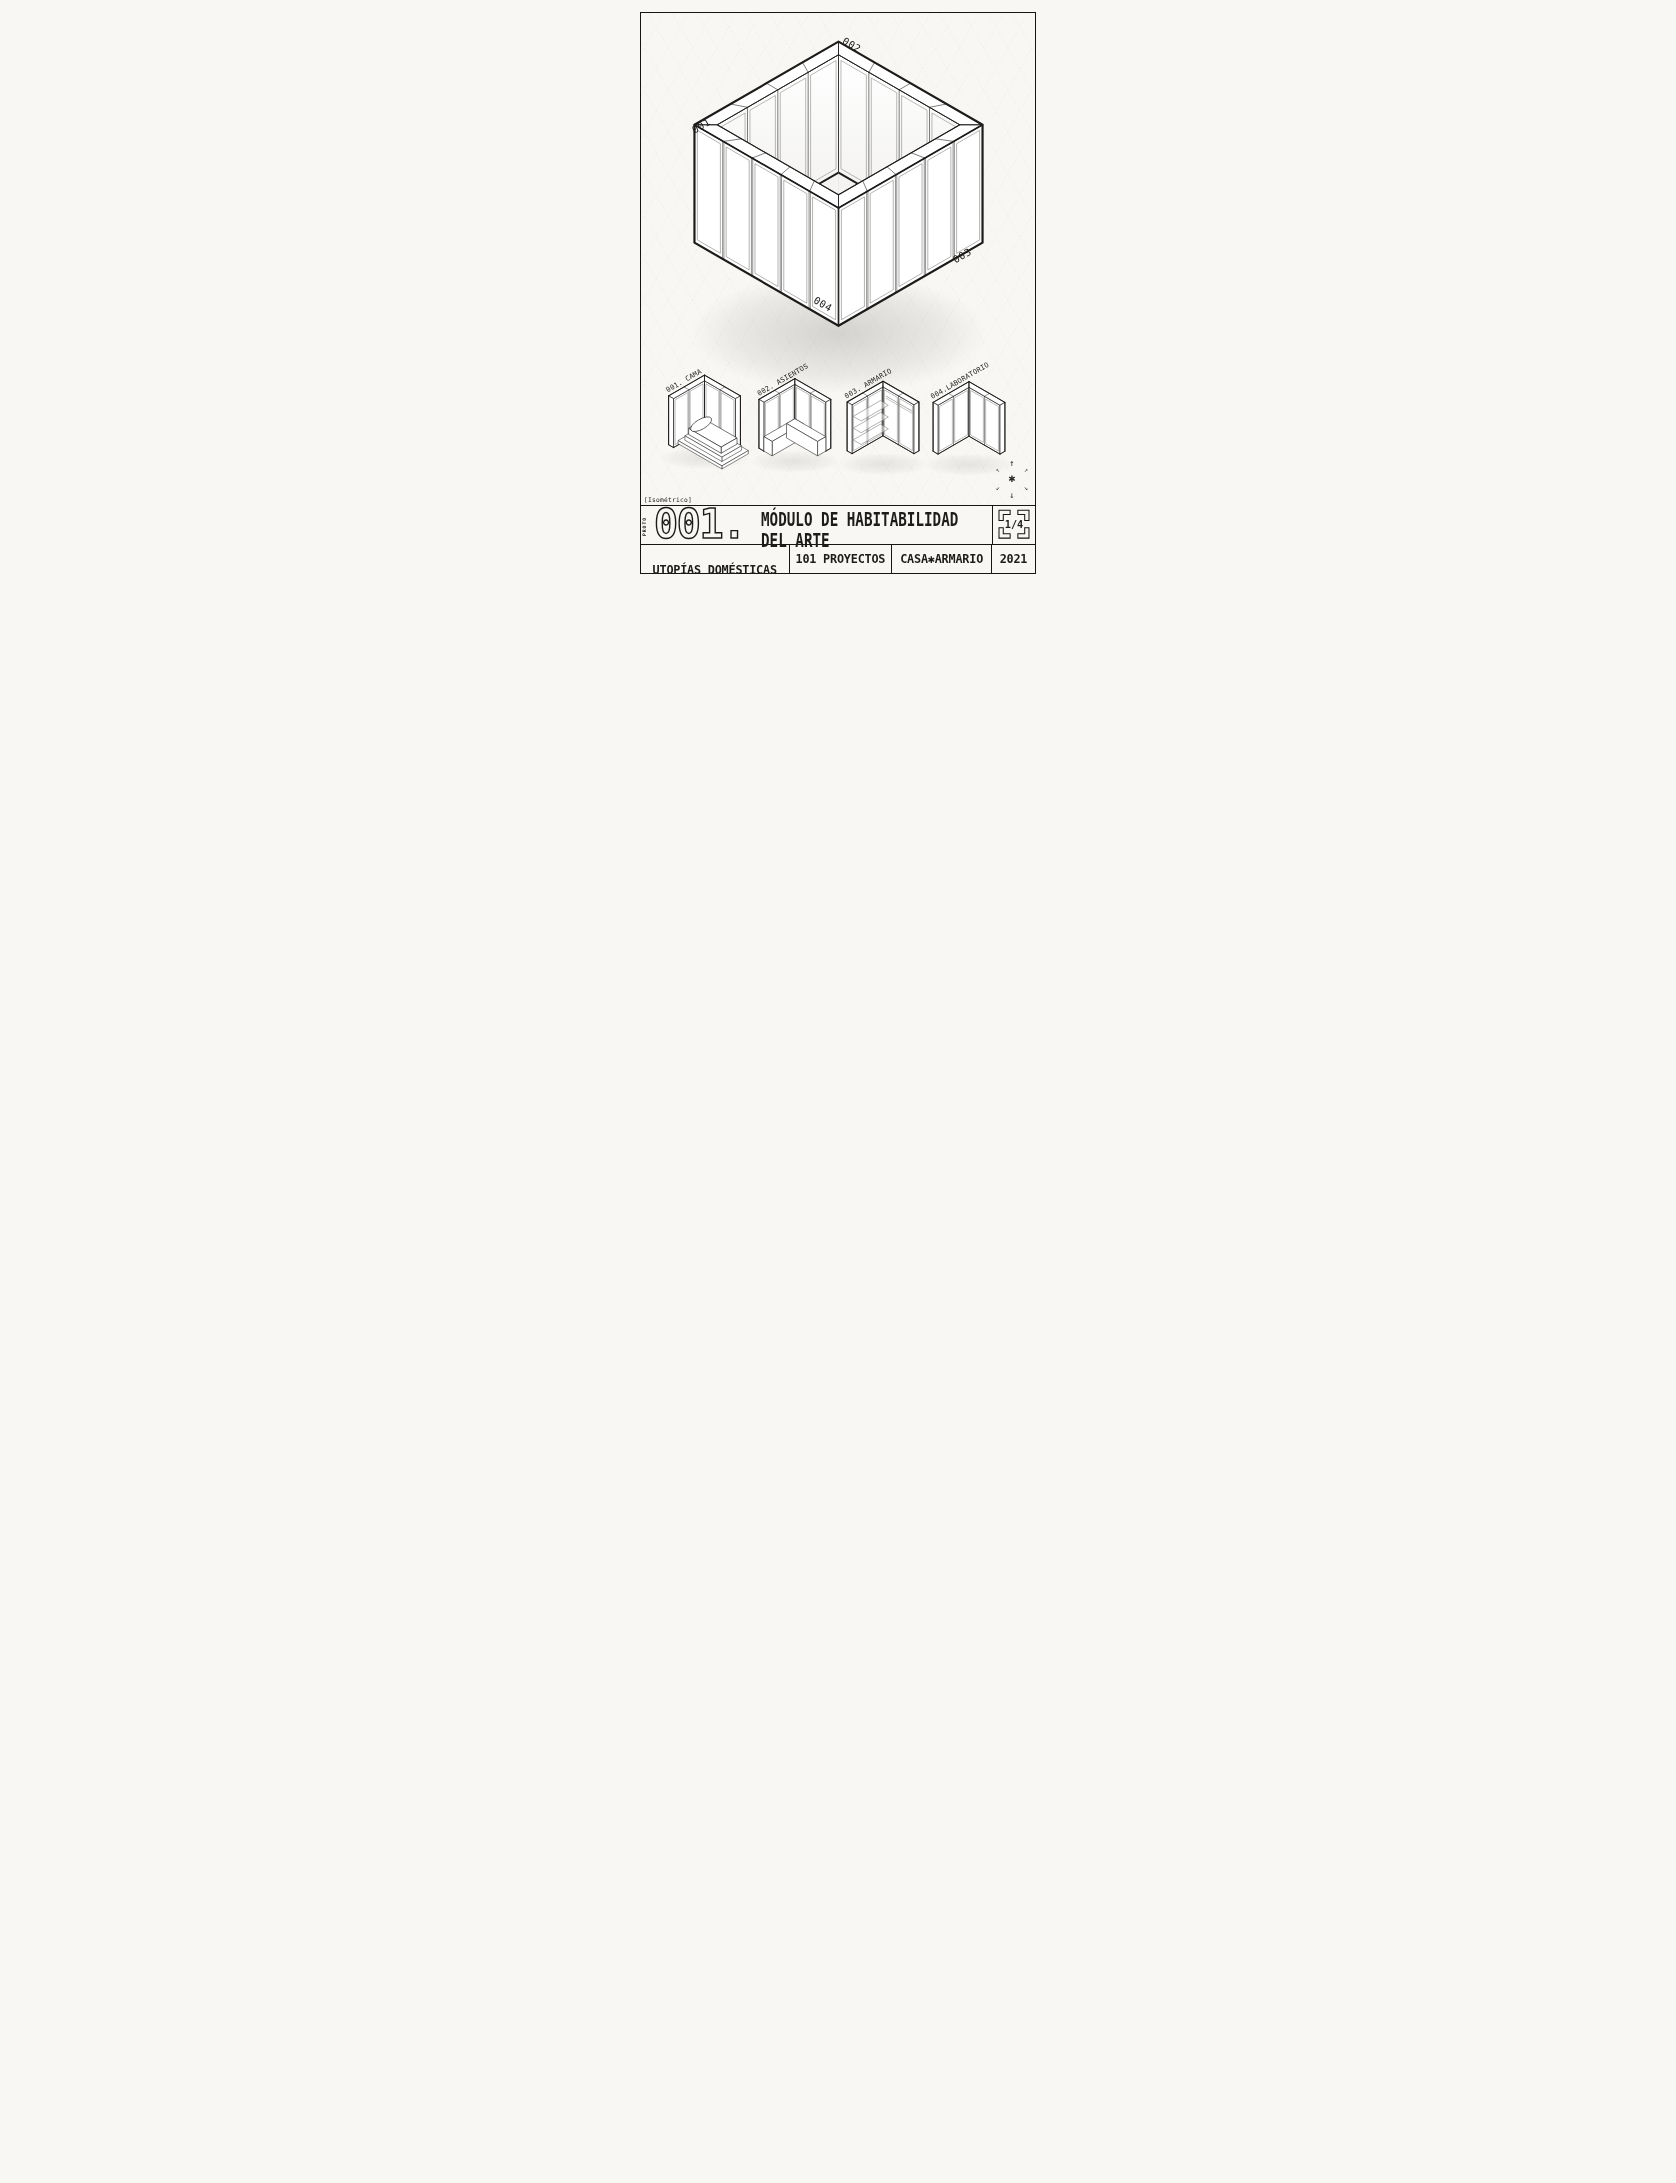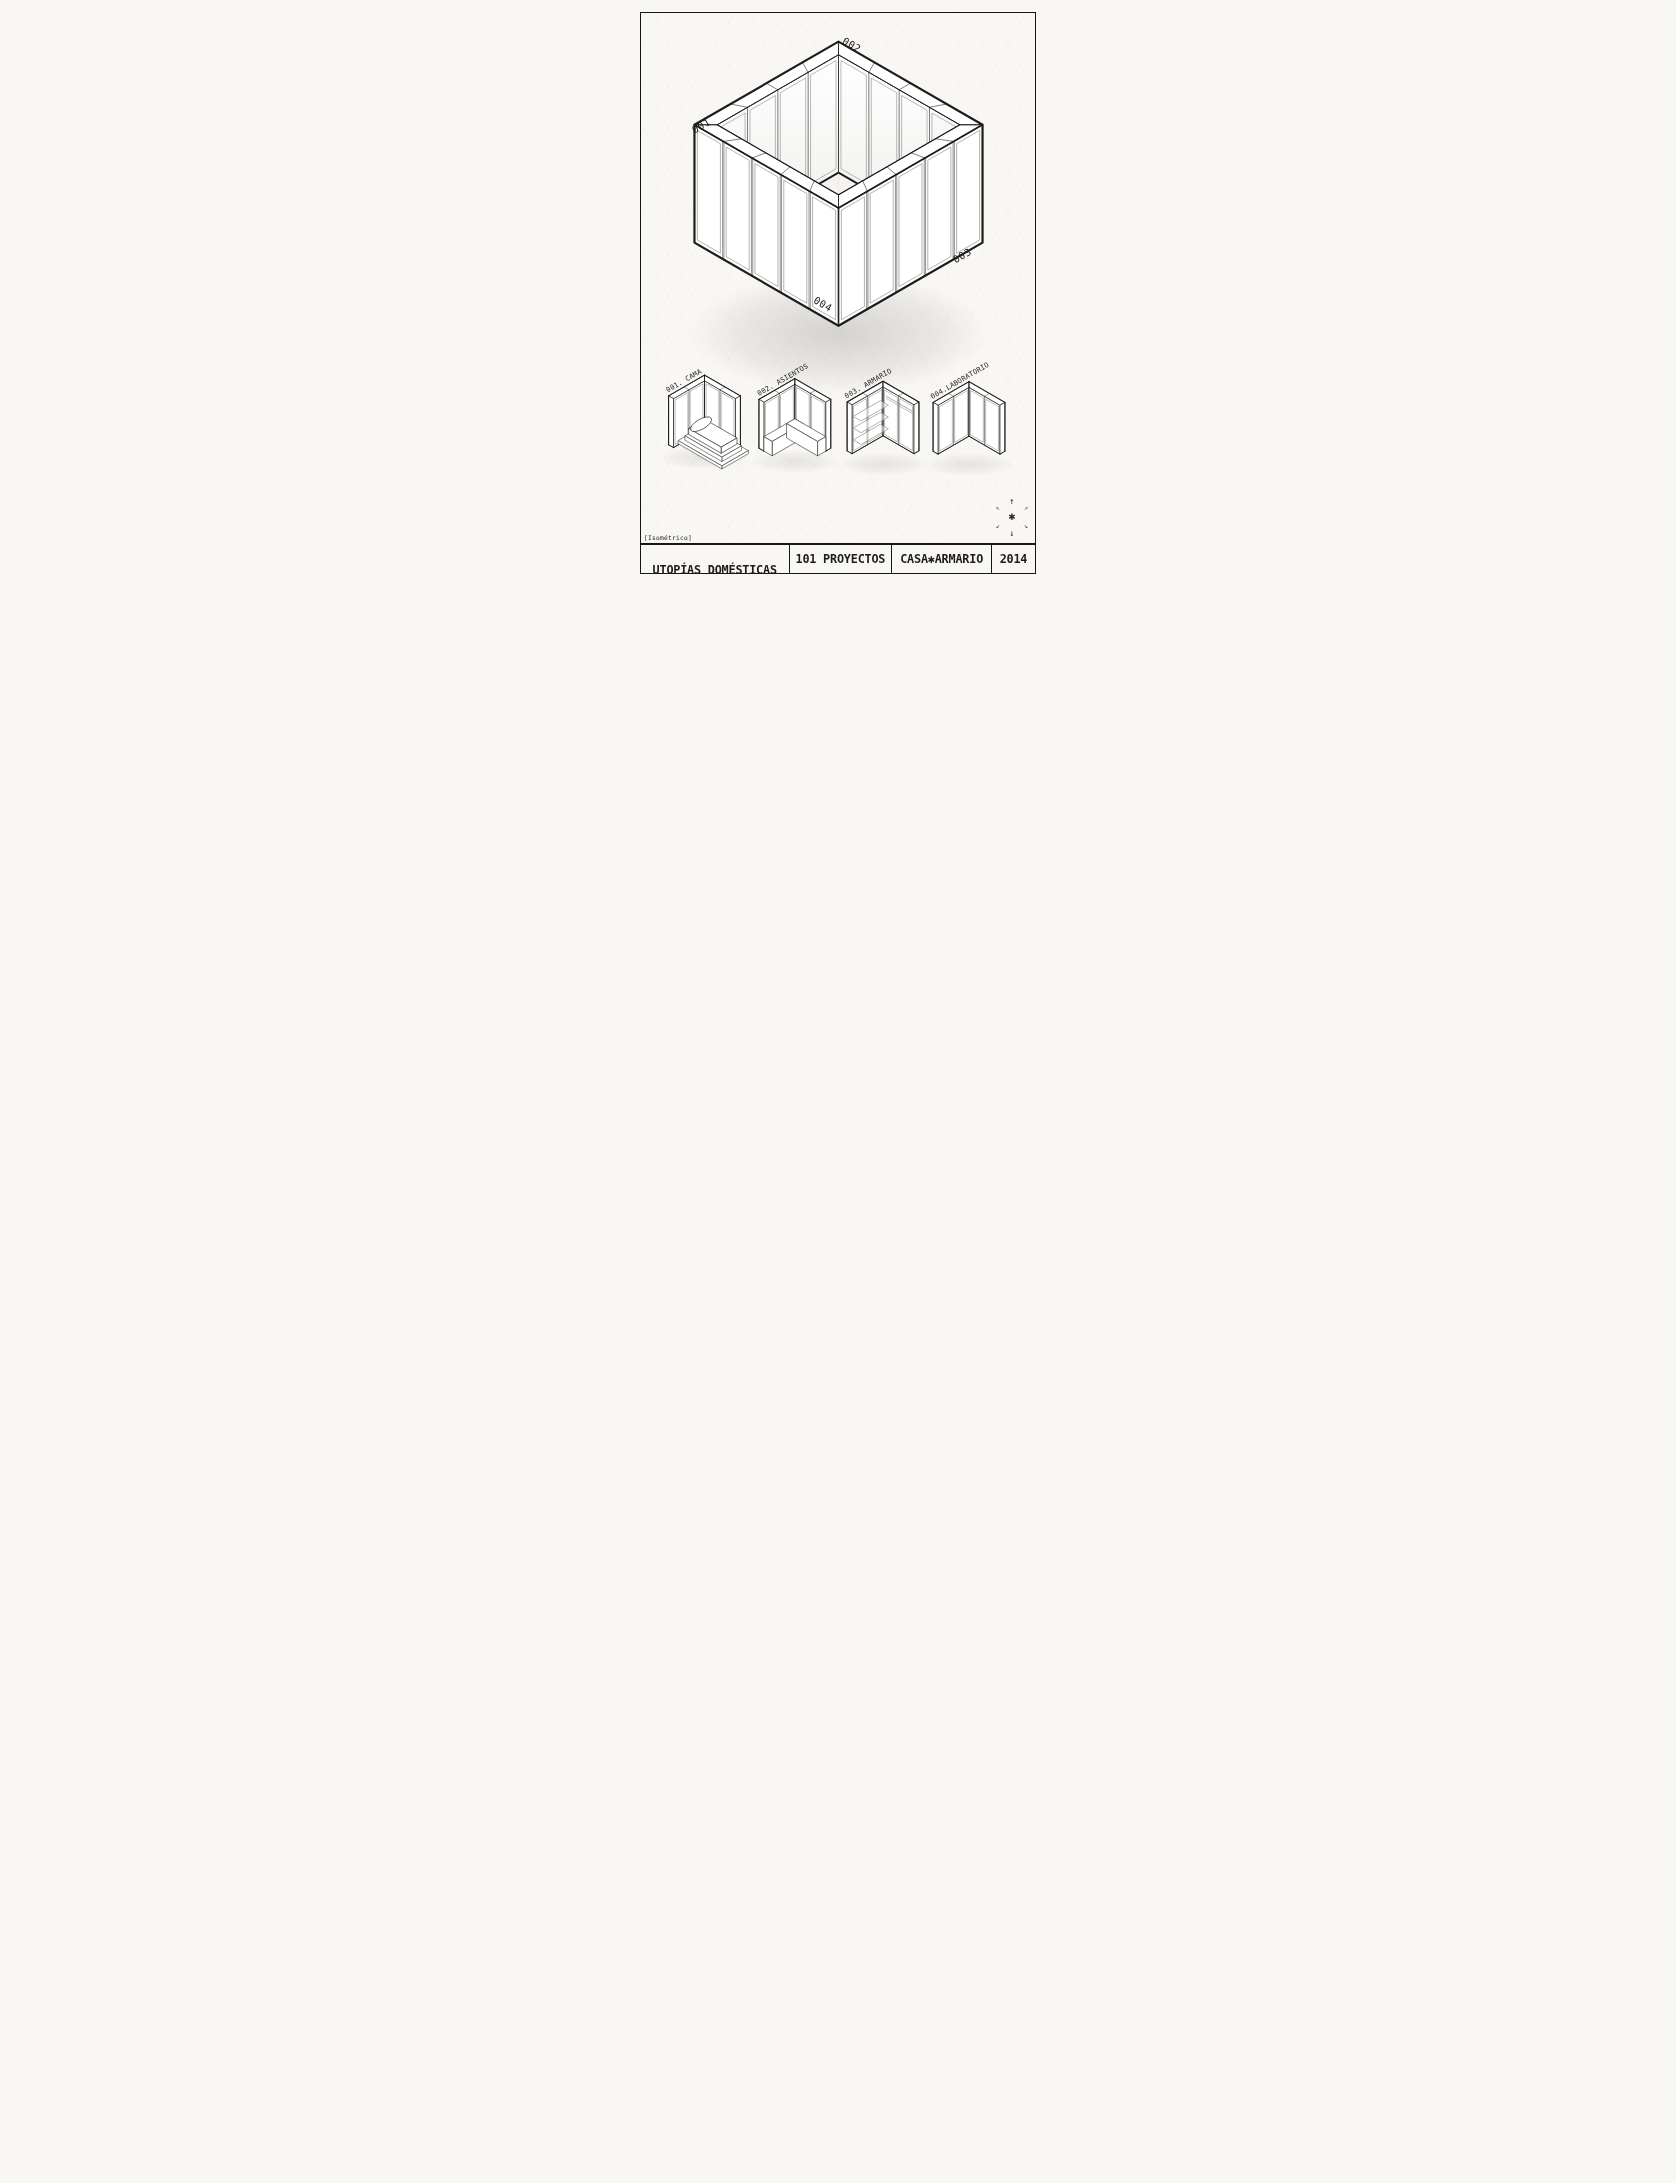--- a/index.html
+++ b/index.html
@@ -67,26 +67,47 @@
         <span class="ax-c">✱</span>
         <span class="ax-n">↑</span>
         <span class="ax-s">↓</span>
         <span class="ax-nw">↖</span>
         <span class="ax-ne">↗</span>
         <span class="ax-sw">↙</span>
         <span class="ax-se">↘</span>
       </div>
     </div>
 
+    <div class="title-row">
+      <div class="proto-col">
+        <span>PROTO</span>
+      </div>
+      <div class="big-num">001.</div>
+      <div class="title-text">
+        <div>MÓDULO DE HABITABILIDAD</div>
+        <div>DEL ARTE</div>
+      </div>
+      <div class="page-cell">
+        <svg viewBox="0 0 98 85">
+          <g fill="#f8f7f4" stroke="#161616" stroke-width="2.4">
+            <path d="M14,34 V10 H40 V20 H24 V34 Z"></path>
+            <path d="M84,34 V10 H58 V20 H74 V34 Z"></path>
+            <path d="M14,51 V75 H40 V65 H24 V51 Z"></path>
+            <path d="M84,51 V75 H58 V65 H74 V51 Z"></path>
+          </g>
+          <text x="49" y="52" text-anchor="middle" style="font:bold 24px 'DejaVu Sans Mono',monospace; fill:#1d1c1a;">1/4</text>
+        </svg>
+      </div>
+    </div>
 
     <div class="footer-row">
       <div class="f-cell fc0">UTOPÍAS DOMÉSTICAS</div>
       <div class="f-cell fc1">101 PROYECTOS</div>
       <div class="f-cell fc2">CASA✱ARMARIO</div>
-      <div class="f-cell fc3">2014</div>
+      <div class="f-cell fc3">2021</div>
     </div>
   </div>
 
   <svg class="scene" viewBox="0 0 960 1344">
     <defs>
       <radialGradient id="sh" cx="50%" cy="50%" r="50%">
         <stop offset="0%" stop-color="rgba(70,64,58,0.20)"></stop>
         <stop offset="70%" stop-color="rgba(70,64,58,0.08)"></stop>
         <stop offset="100%" stop-color="rgba(70,64,58,0)"></stop>
       </radialGradient>

